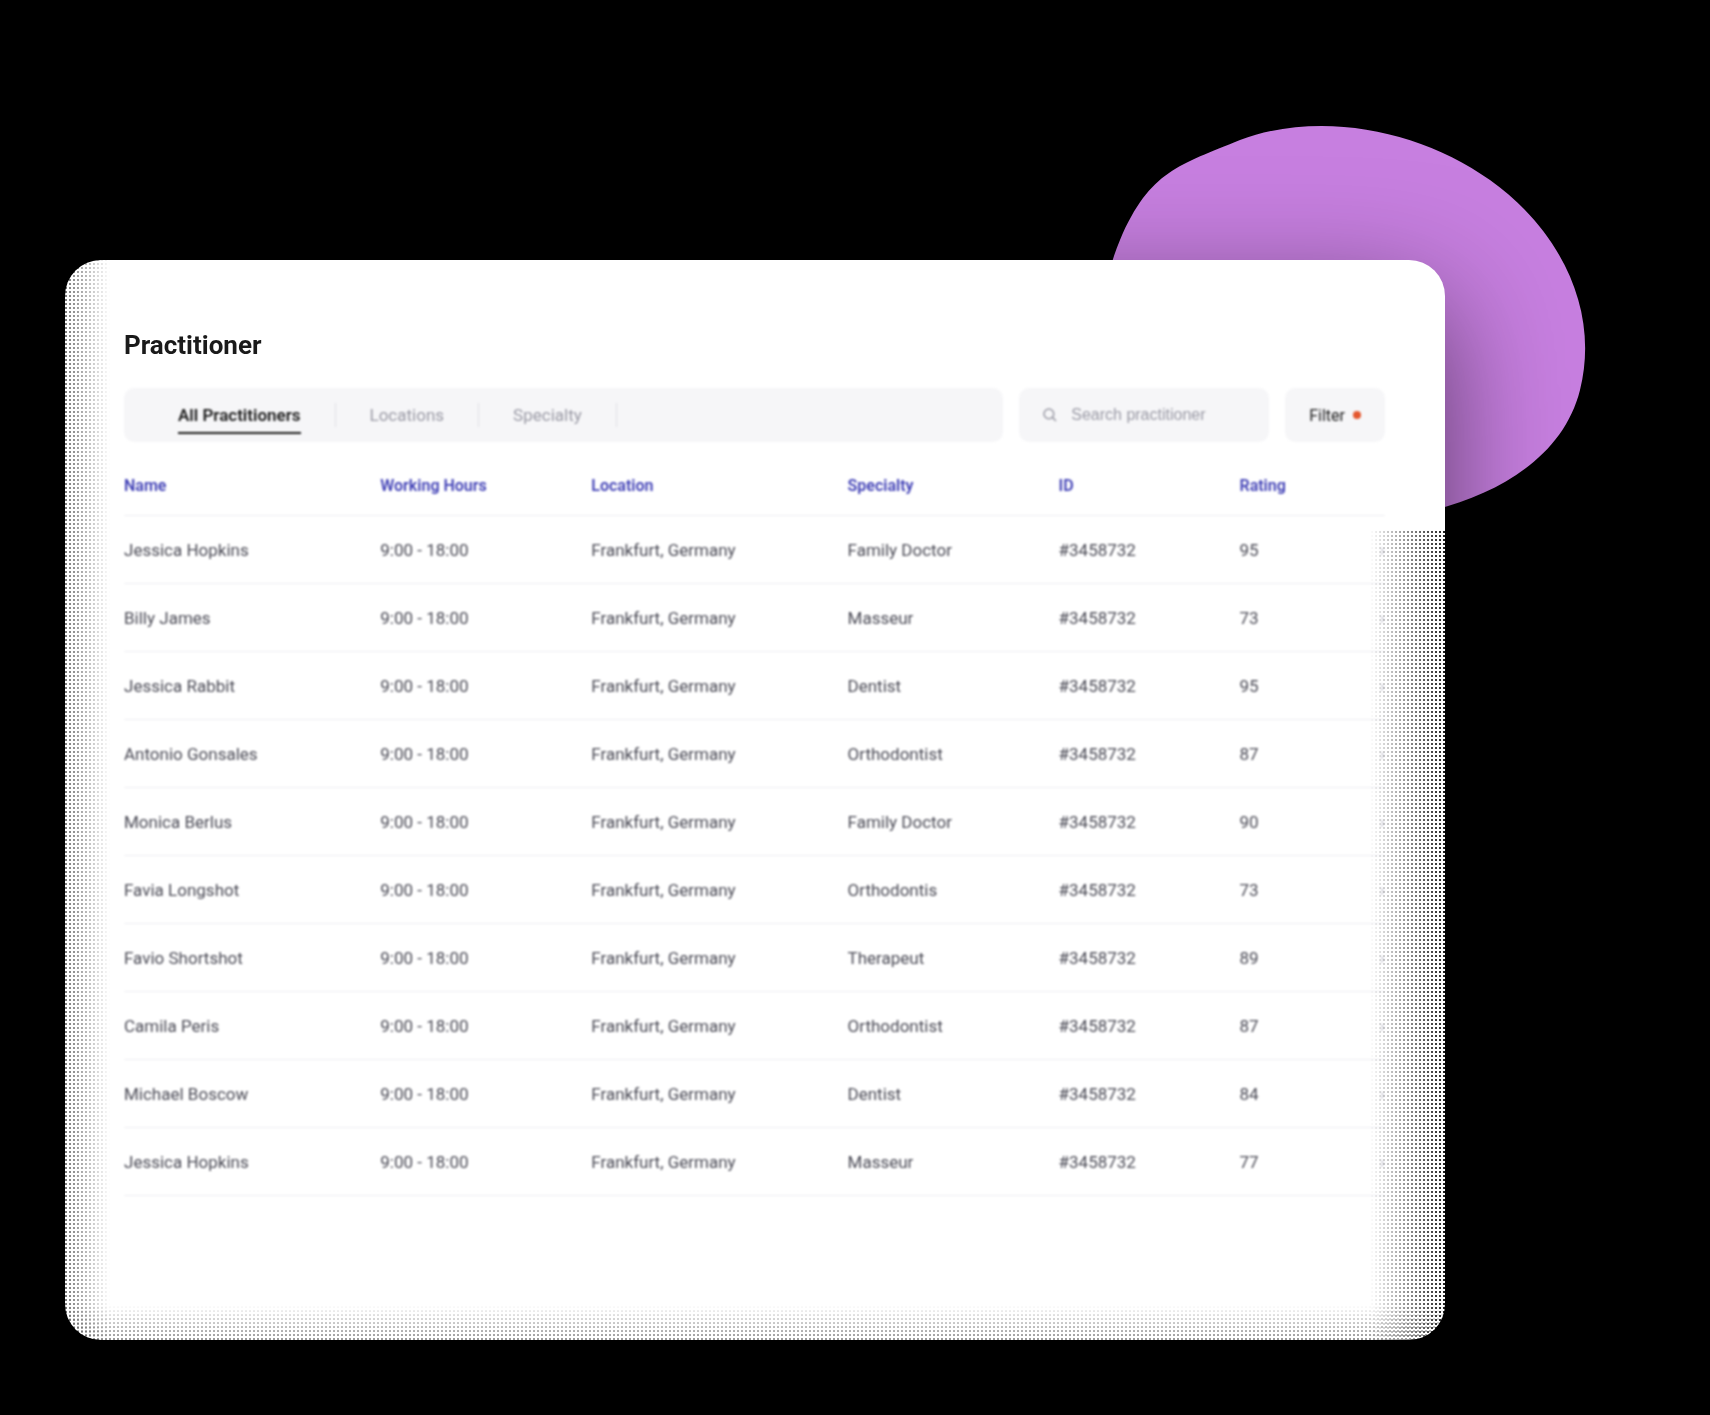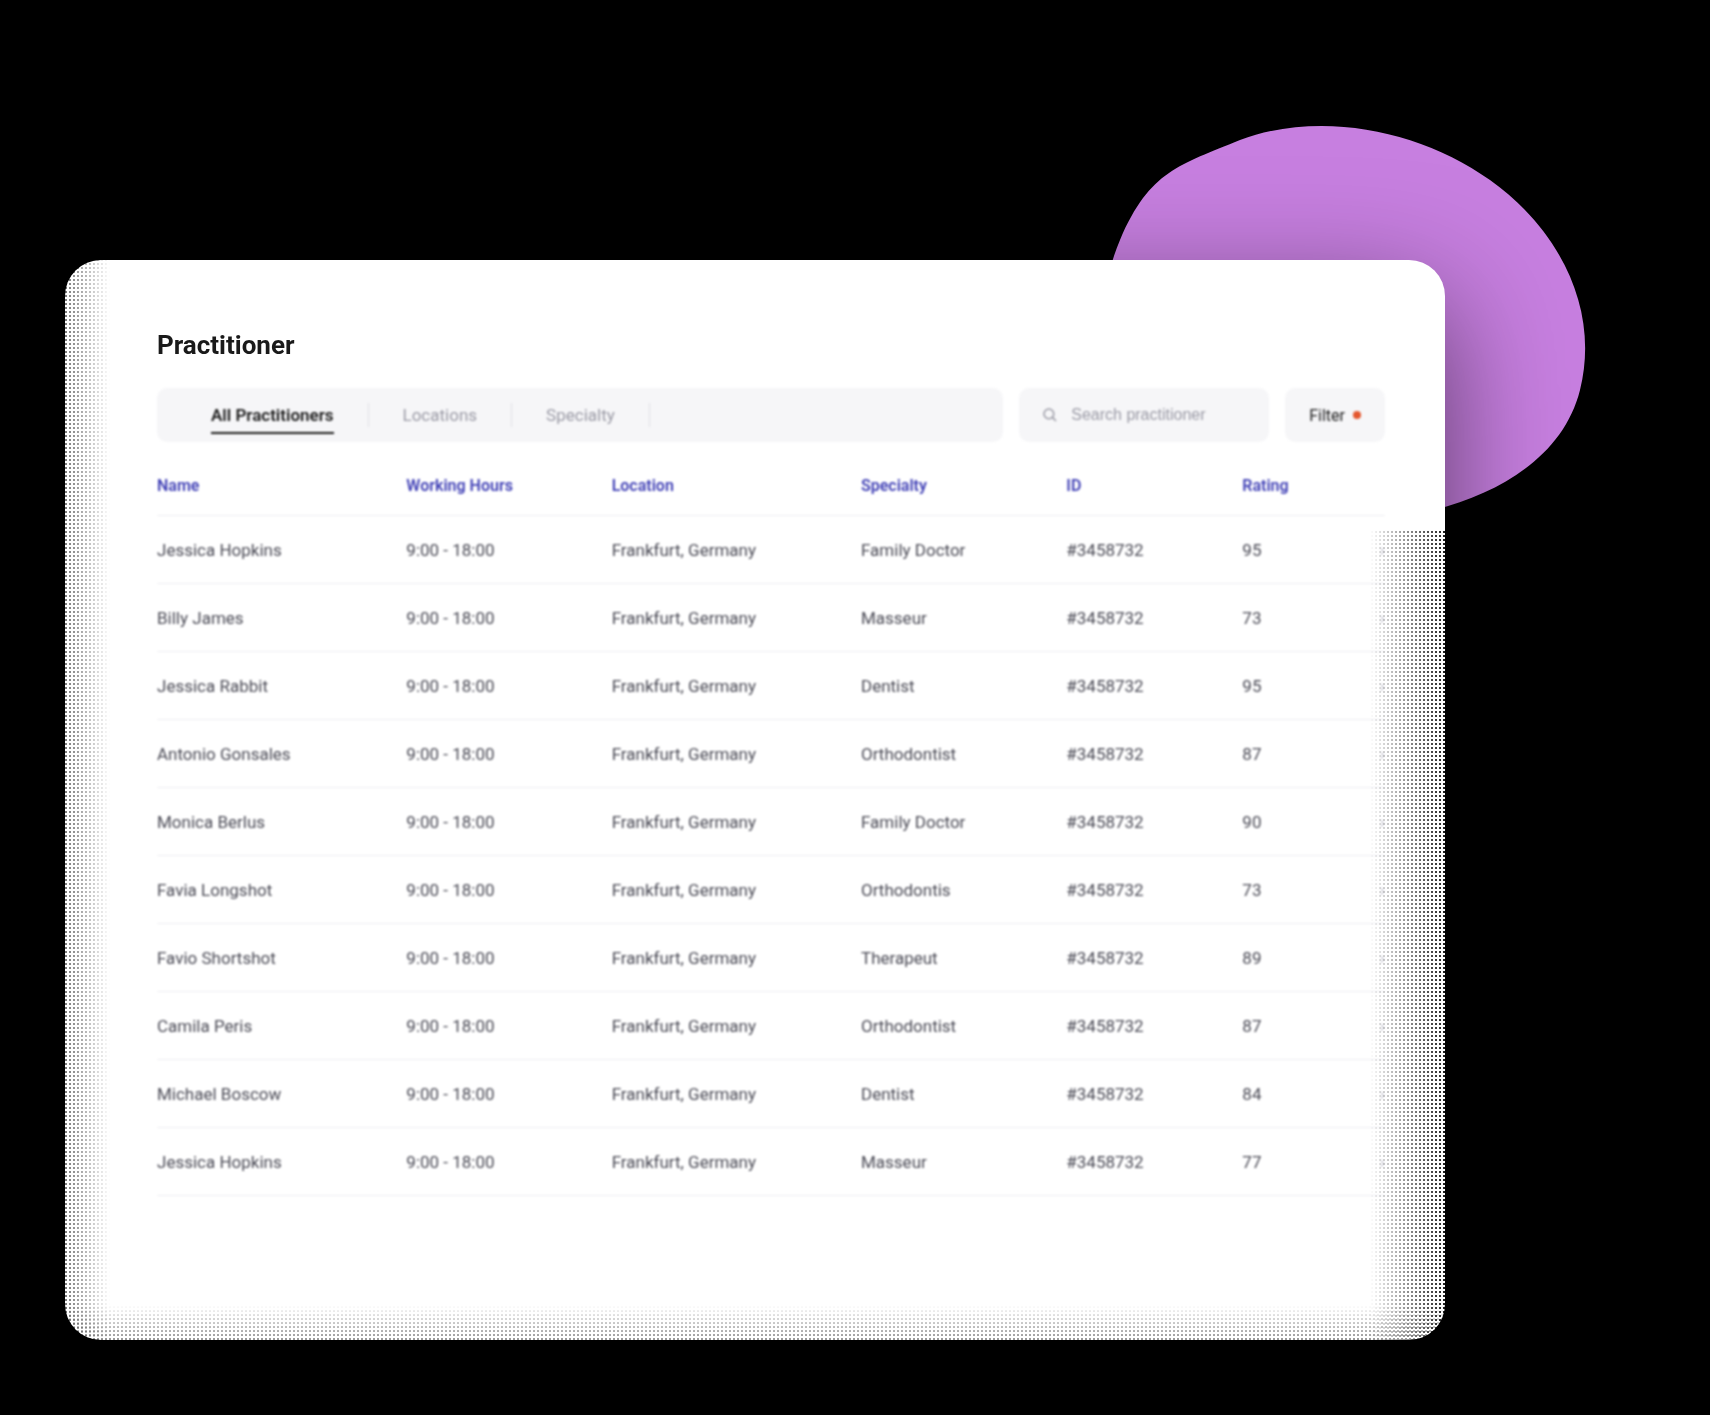--- a/index.html
+++ b/index.html
@@ -24,21 +24,21 @@
   .card {
     position: absolute;
     top: 260px;
     left: 65px;
     width: 1380px;
     height: 1080px;
     background: #fff;
     border-radius: 36px;
     z-index: 2;
     box-shadow: 0 40px 120px rgba(0,0,0,0.55);
-    padding: 70px 60px 0 92px;
+    padding: 70px 60px 0 59px;
     overflow: hidden;
   }
   .page-title {
     font-size: 26px;
     font-weight: 700;
     color: #1a1a1a;
     margin-bottom: 28px;
     filter: blur(0.6px);
   }
   .toolbar {

